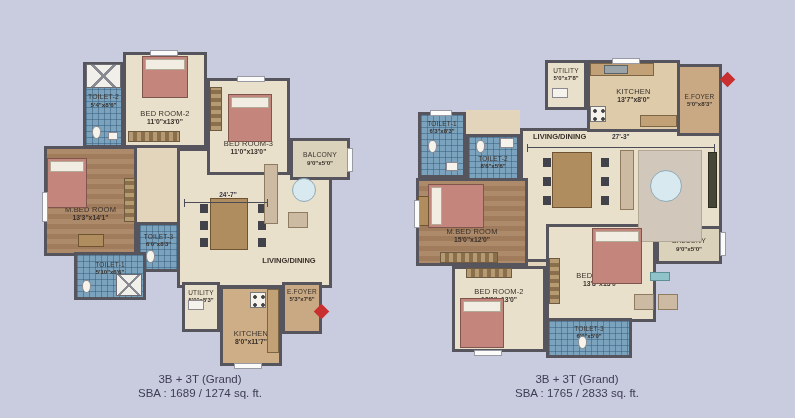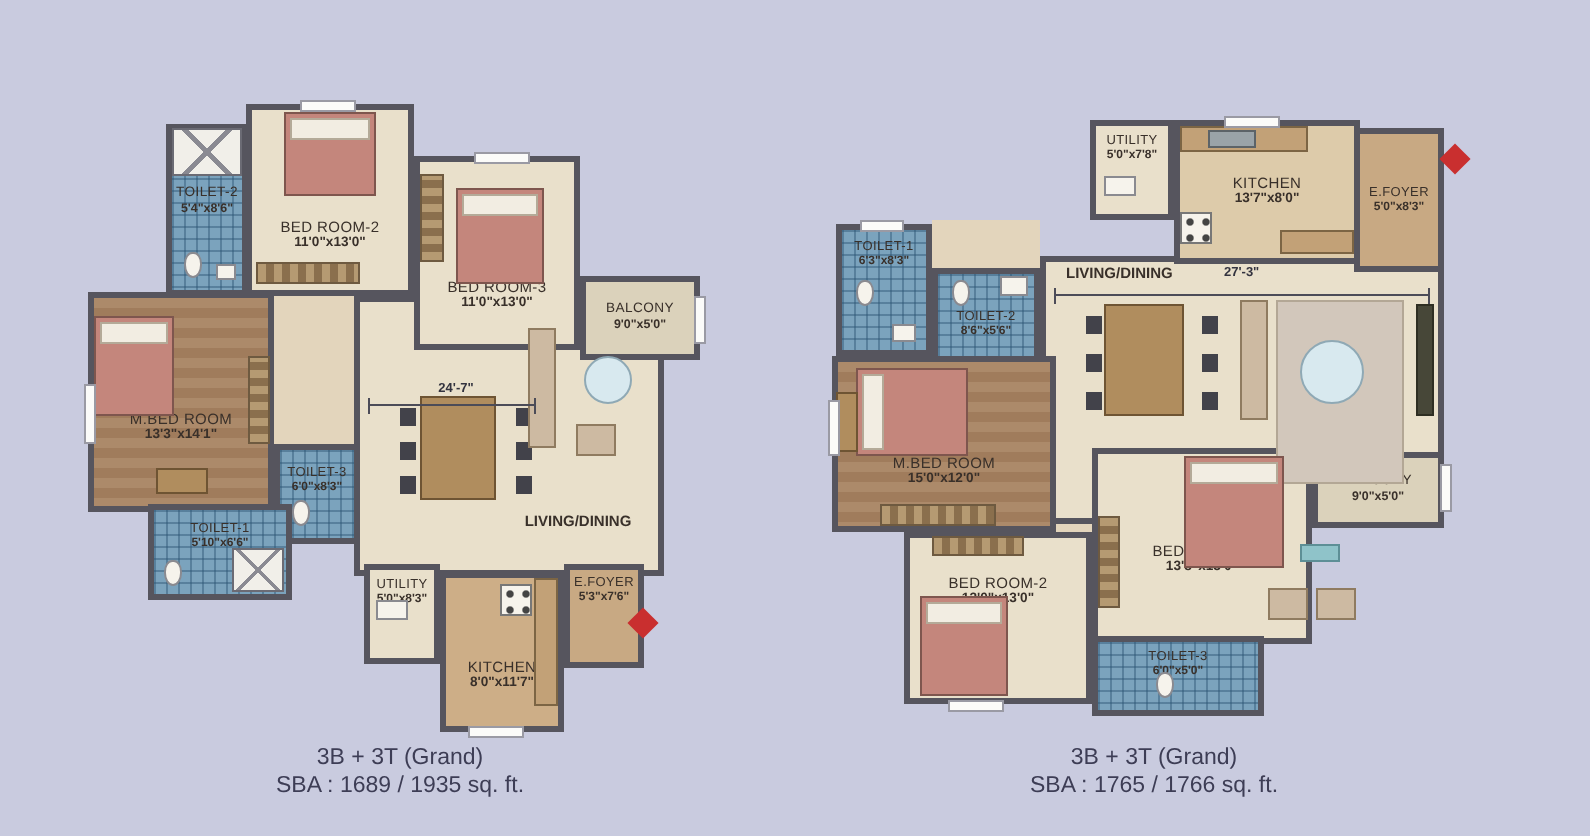--- a/index.html
+++ b/index.html
@@ -166,21 +166,21 @@
     <div class="furn sofa" style="left:288px;top:212px;width:20px;height:16px"></div>
 
     <div class="window" style="left:150px;top:50px;width:26px;height:4px"></div>
     <div class="window" style="left:237px;top:76px;width:26px;height:4px"></div>
     <div class="window" style="left:42px;top:192px;width:4px;height:28px"></div>
     <div class="window" style="left:347px;top:148px;width:4px;height:22px"></div>
     <div class="window" style="left:234px;top:363px;width:26px;height:4px"></div>
 
     <div class="caption" style="left:80px;top:372px">
       <div>3B + 3T (Grand)</div>
-      <div>SBA : 1689 / 1935 sq. ft.</div>
+      <div>SBA : 1689 / 1274 sq. ft.</div>
     </div>
   </div>
 
   <div>
 
     <div class="room open floor-beige2" style="left:466px;top:110px;width:54px;height:26px"></div>
     <div class="room open floor-beige2" style="left:510px;top:256px;width:40px;height:62px"></div>
 
     <div class="room floor-beige" style="left:520px;top:128px;width:202px;height:134px"></div>
     <div class="livlabel" style="left:533px;top:132px">LIVING/DINING</div>
@@ -292,17 +292,17 @@
     <div class="furn" style="left:650px;top:272px;width:20px;height:9px;background:#8fc3c9;border:1px solid #5d8f96"></div>
 
     <div class="window" style="left:414px;top:200px;width:4px;height:26px"></div>
     <div class="window" style="left:474px;top:350px;width:26px;height:4px"></div>
     <div class="window" style="left:430px;top:110px;width:20px;height:4px"></div>
     <div class="window" style="left:720px;top:232px;width:4px;height:22px"></div>
     <div class="window" style="left:612px;top:58px;width:26px;height:4px"></div>
 
     <div class="caption" style="left:457px;top:372px">
       <div>3B + 3T (Grand)</div>
-      <div>SBA : 1765 / 1766 sq. ft.</div>
+      <div>SBA : 1765 / 2833 sq. ft.</div>
     </div>
   </div>
 
 </div>
 
 </body></html>

